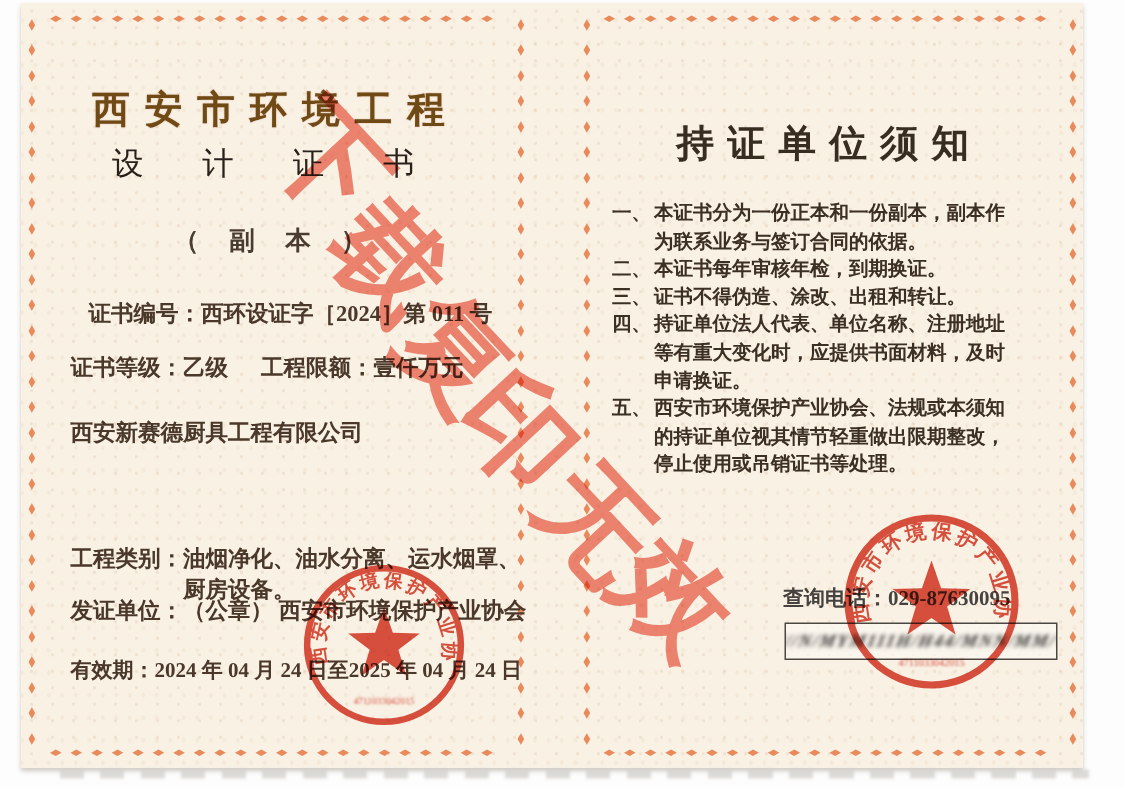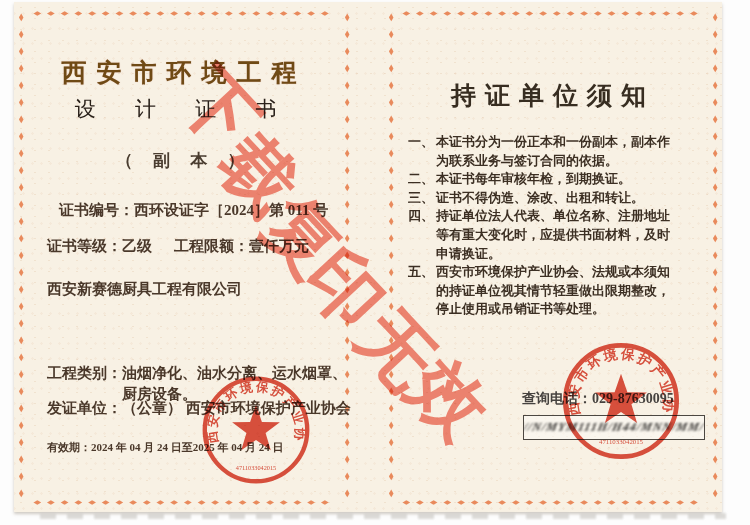--- a/index.html
+++ b/index.html
@@ -91,21 +91,21 @@
       <span class="val">西安新赛德厨具工程有限公司</span>
     </div>
     <div class="row" style="top:332px;margin-top:29px;">
       <span class="lbl">工程类别：</span>
       <span class="val wrap">油烟净化、油水分离、运水烟罩、厨房设备。</span>
     </div>
     <div class="row" style="top:396px;">
       <span class="lbl">发证单位：</span>
       <span class="val">（公章） 西安市环境保护产业协会</span>
     </div>
-    <div class="row" style="top:435px;font-size:11px;justify-content:flex-end;">
+    <div class="row" style="top:435px;font-size:14px;justify-content:flex-end;">
       <span class="lbl">有效期：</span>
       <span class="val">2024 年 04 月 24 日至2025 年 04 月 24 日</span>
     </div>
 
     <div class="center-block rp-title" style="left:376px;top:54px;width:326px;margin-top:23px;">持证单位须知</div>
 
     <ol class="notices">
       <li>
         <span class="num">一、</span>
         <span class="ntx">本证书分为一份正本和一份副本，副本作为联系业务与签订合同的依据。</span>

